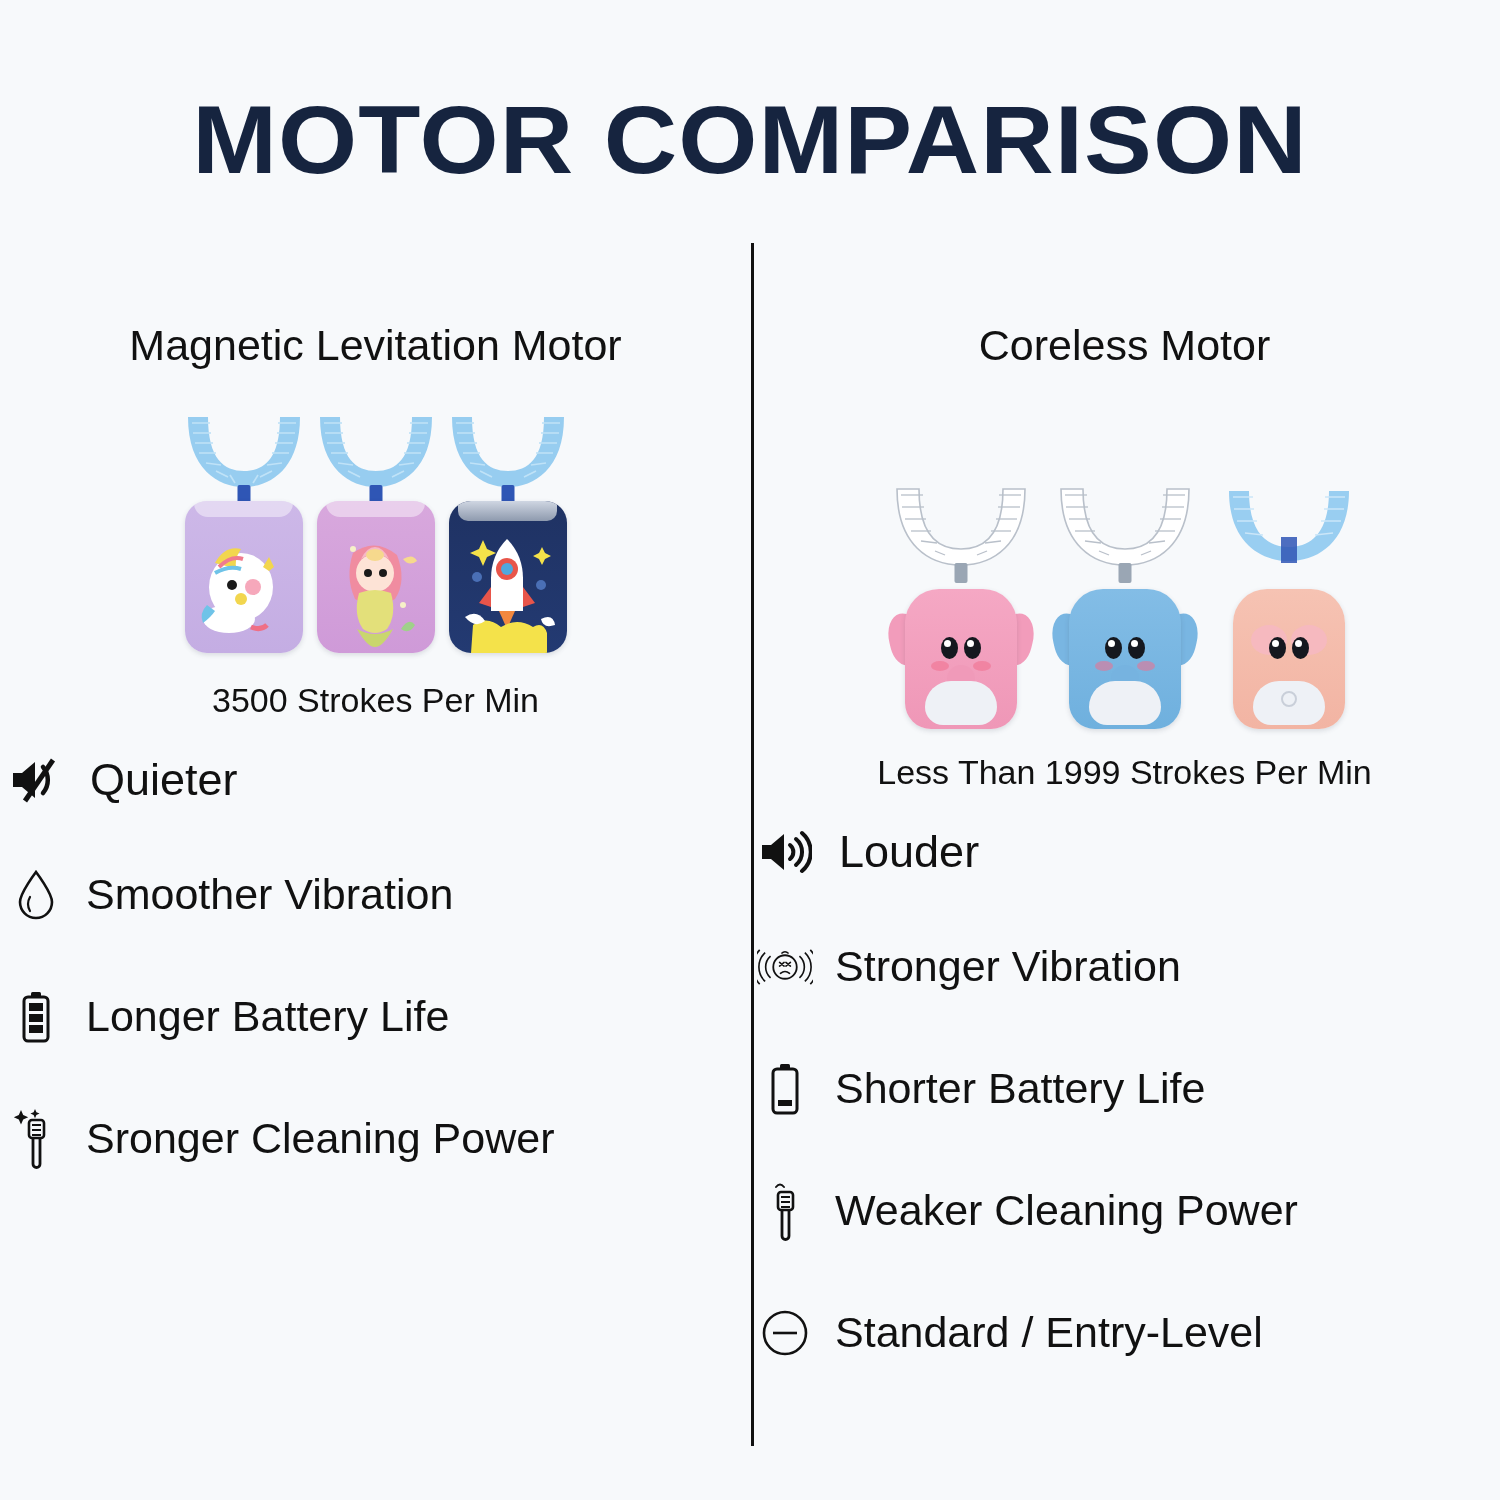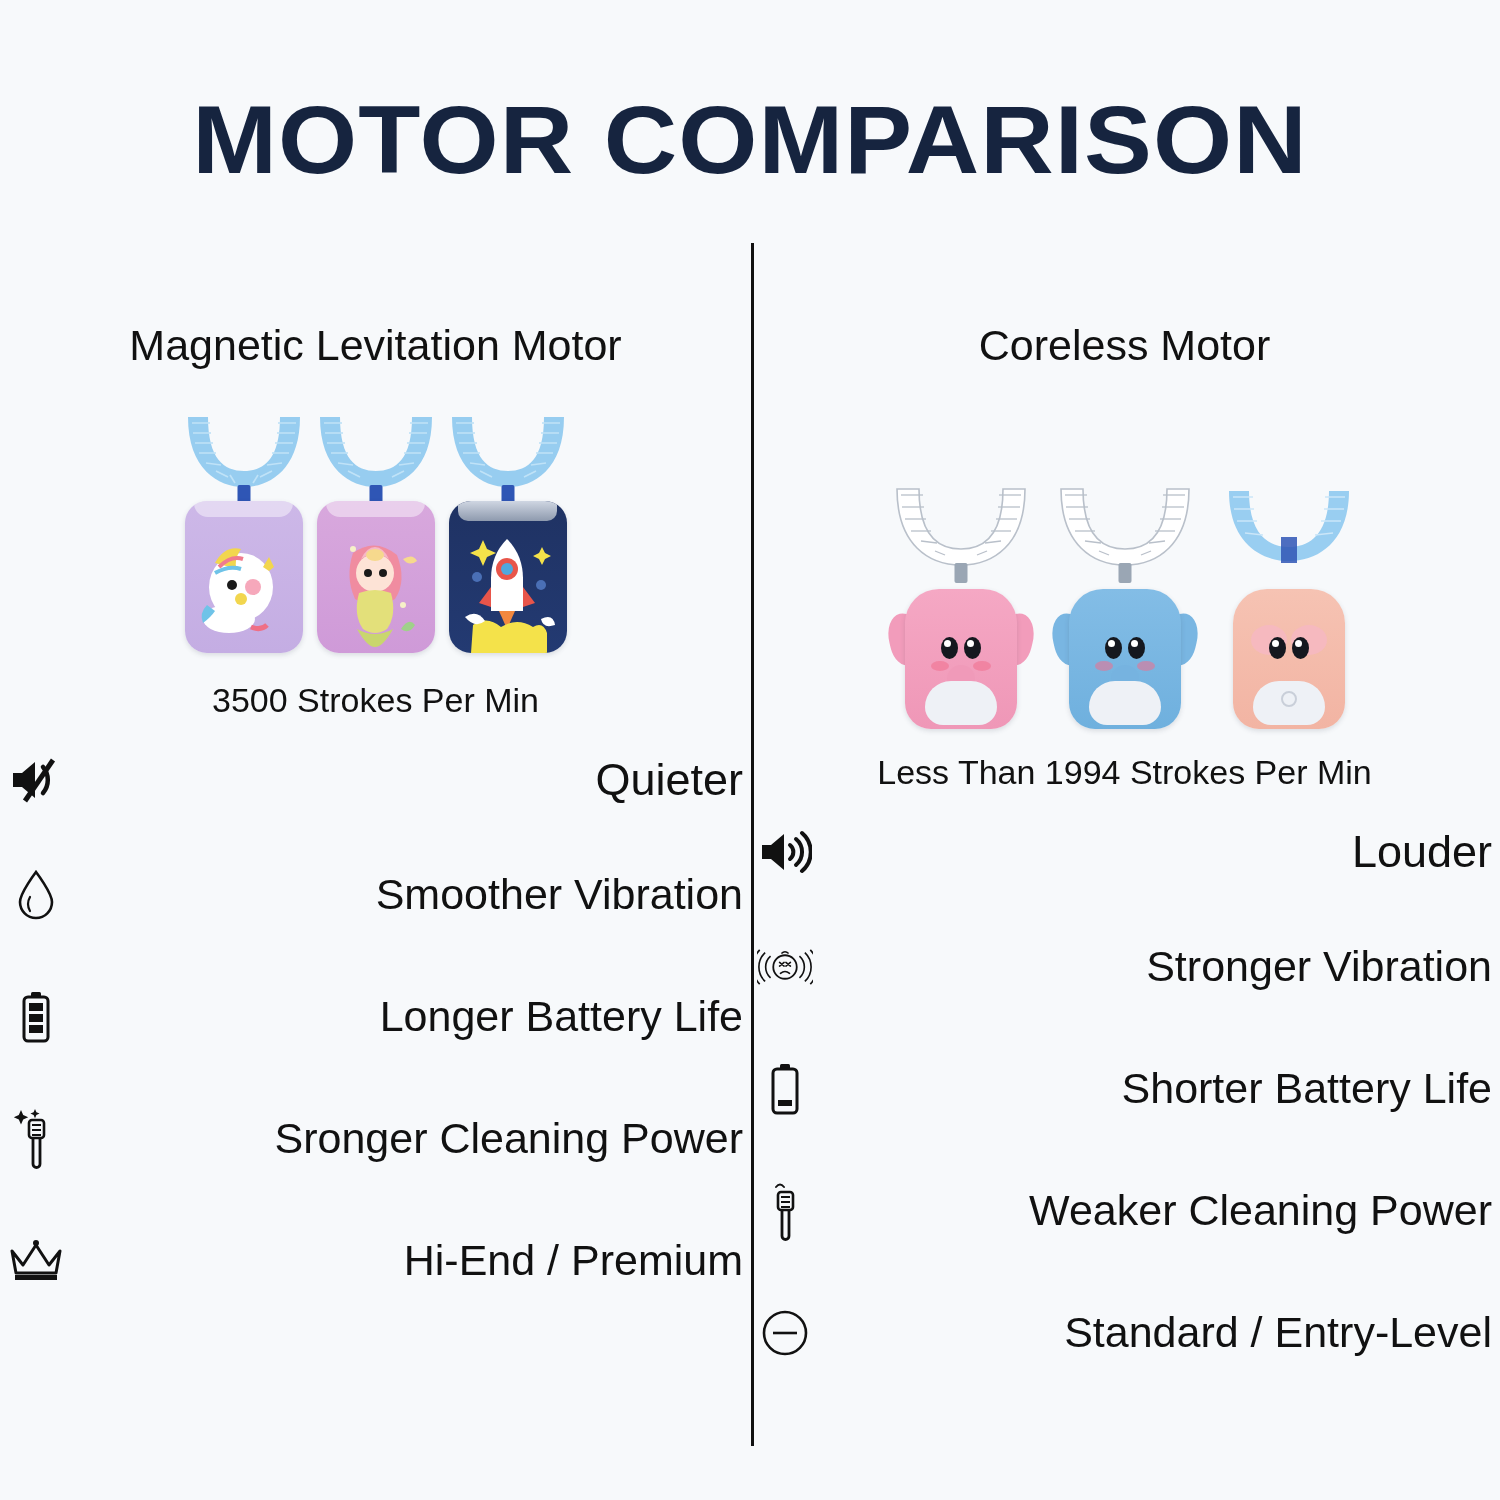--- a/index.html
+++ b/index.html
@@ -223,21 +223,21 @@
     font-weight: 400;
     margin-top: 18px;
     color: #111111;
     white-space: nowrap;
   }
 
   
   .feature {
     display: flex;
     align-items: center;
-    justify-content: space-between;
+    justify-content: flex-start;
     gap: 22px;
     height: 122px;
   }
   .feature-icon {
     flex: 0 0 auto;
     display: flex;
     align-items: center;
     justify-content: center;
     width: 56px;
     height: 56px;
@@ -434,30 +434,20 @@
         <line x1="21" y1="22" x2="30" y2="22" stroke="#111" stroke-width="2"></line>
         <line x1="21" y1="27" x2="30" y2="27" stroke="#111" stroke-width="2"></line>
         <path d="M22 30 l0 26 a3.5 3.5 0 0 0 7 0 l0 -26" fill="none" stroke="#111" stroke-width="2.8"></path>
         <path d="M10 2 l2.2 5 l5 2.2 l-5 2.2 l-2.2 5 l-2.2 -5 l-5 -2.2 l5 -2.2 Z" fill="#111"></path>
         <path d="M24 1 l1.4 3.2 l3.2 1.4 l-3.2 1.4 l-1.4 3.2 l-1.4 -3.2 l-3.2 -1.4 l3.2 -1.4 Z" fill="#111"></path>
       </svg>
     </span>
     <span class="feature-label">Sronger Cleaning Power</span>
   </div>
 
-  <div class="feature">
-    <span class="feature-icon">
-      <svg width="56" height="44" viewBox="0 0 56 44" xmlns="http://www.w3.org/2000/svg">
-        <path d="M4 12 L15 26 L28 6 L41 26 L52 12 L48 34 L8 34 Z" fill="none" stroke="#111" stroke-width="3" stroke-linejoin="round"></path>
-        <circle cx="28" cy="4" r="3" fill="#111"></circle>
-        <rect x="7" y="36" width="42" height="5" fill="#111"></rect>
-      </svg>
-    </span>
-    <span class="feature-label">Hi-End / Premium</span>
-  </div>
 
 </div>
 
 <div id="column-right" class="column">
 
   <div class="column-header">Coreless Motor</div>
 
   <div class="product-row">
 
     <div class="product">
@@ -554,21 +544,21 @@
           <div class="eye left"></div>
           <div class="eye right"></div>
           <div class="belly"></div>
           <div class="power-dot"></div>
         </div>
       </div>
     </div>
 
   </div>
 
-  <div class="strokes">Less Than 1994 Strokes Per Min</div>
+  <div class="strokes">Less Than 1999 Strokes Per Min</div>
 
   <div class="feature sound">
     <span class="feature-icon">
       <svg width="54" height="46" viewBox="0 0 54 46" xmlns="http://www.w3.org/2000/svg">
         <path d="M4 16 h9 L26 5 v36 L13 30 H4 Z" fill="#111"></path>
         <path d="M32 16 a9 9 0 0 1 0 14" stroke="#111" stroke-width="4" fill="none" stroke-linecap="round"></path>
         <path d="M38 10 a17 17 0 0 1 0 26" stroke="#111" stroke-width="4" fill="none" stroke-linecap="round"></path>
         <path d="M44 4 a25 25 0 0 1 0 38" stroke="#111" stroke-width="4" fill="none" stroke-linecap="round"></path>
       </svg>
     </span>

